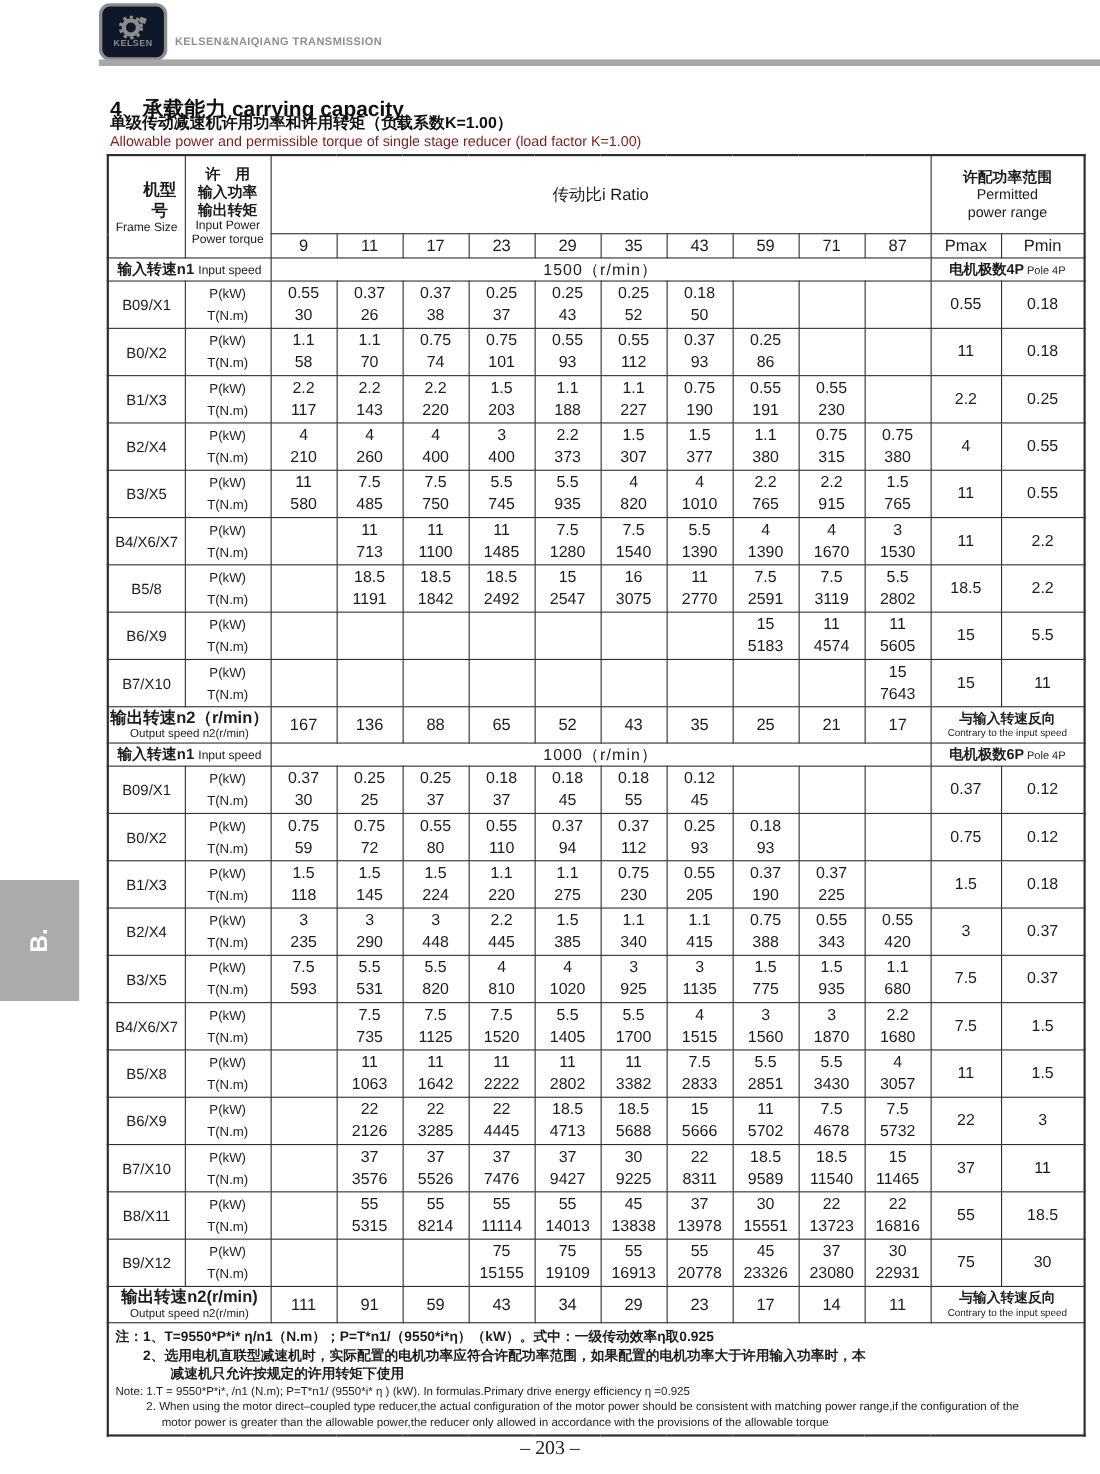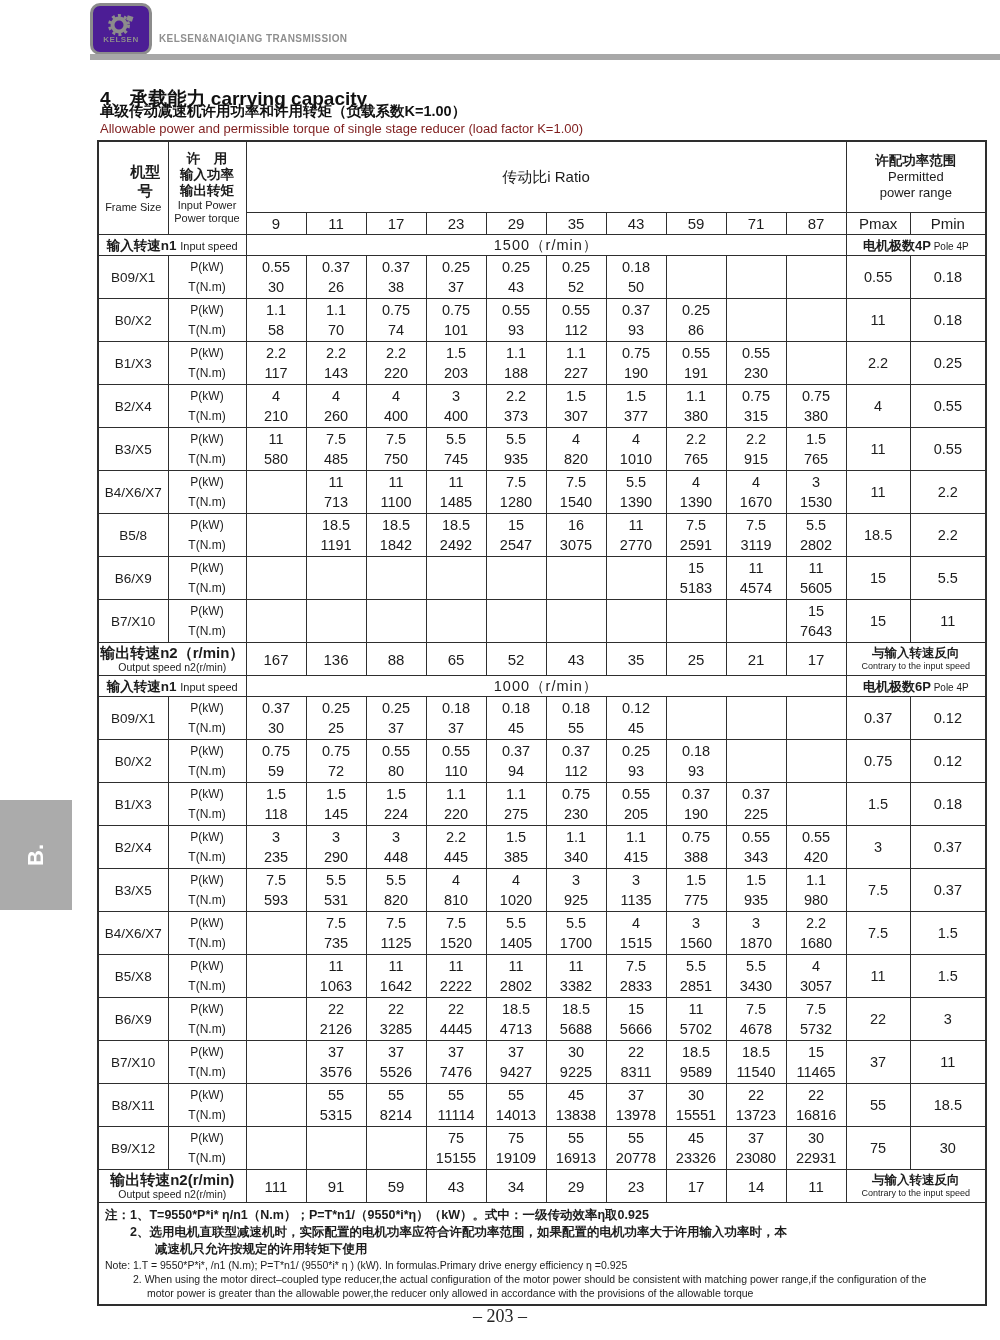--- a/index.html
+++ b/index.html
@@ -1,21 +1,21 @@
 <!DOCTYPE html>
 <html><head>
 <meta charset="utf-8">
 <style>
   html,body{margin:0;padding:0;background:#e8e8e8;}
   .page{position:relative;width:1000px;height:1340px;background:#ffffff;margin:0 auto;
         font-family:"Liberation Sans",sans-serif;color:#1c1c1c;overflow:hidden;}
 
   
   .logo-box{position:absolute;left:90px;top:3px;width:56px;height:46px;border:3px solid #8c8c8c;
-            border-radius:10px;display:flex;flex-direction:column;align-items:center;justify-content:center;background:#4c1d95;}
+            border-radius:10px;display:flex;flex-direction:column;align-items:center;justify-content:center;background:#0f172a;}
   .logo-text{font-size:8px;font-weight:bold;color:#8c8c8c;letter-spacing:.5px;margin-top:-1px;}
   .brand-cn{position:absolute;left:158px;top:2px;font-size:27px;font-weight:bold;color:#8a8a8a;letter-spacing:2px;}
   .brand-en{position:absolute;left:159px;top:33px;font-size:10px;font-weight:bold;color:#8f8f8f;letter-spacing:.4px;}
   .brand-bar{position:absolute;left:90px;top:54px;width:910px;height:6px;background:#a8a8a8;}
 
   
   .sec-title{position:absolute;left:100px;top:86px;font-size:19px;font-weight:bold;color:#111;}
   .sub-cn{position:absolute;left:100px;top:102px;font-size:14.5px;font-weight:bold;color:#111;}
   .sub-en{position:absolute;left:100px;top:121px;font-size:13px;color:#7f1d1d;}
 
@@ -834,21 +834,21 @@
           <td>
             <div class="sv">1.5</div>
             <div class="sv">775</div>
           </td>
           <td>
             <div class="sv">1.5</div>
             <div class="sv">935</div>
           </td>
           <td>
             <div class="sv">1.1</div>
-            <div class="sv">980</div>
+            <div class="sv">680</div>
           </td>
           <td class="sv">7.5</td>
           <td class="sv">0.37</td>
         </tr>
         <tr class="data-row">
           <td class="frame-cell">B4/X6/X7</td>
           <td>
             <div class="pt-label">P(kW)</div>
             <div class="pt-label">T(N.m)</div>
           </td>

